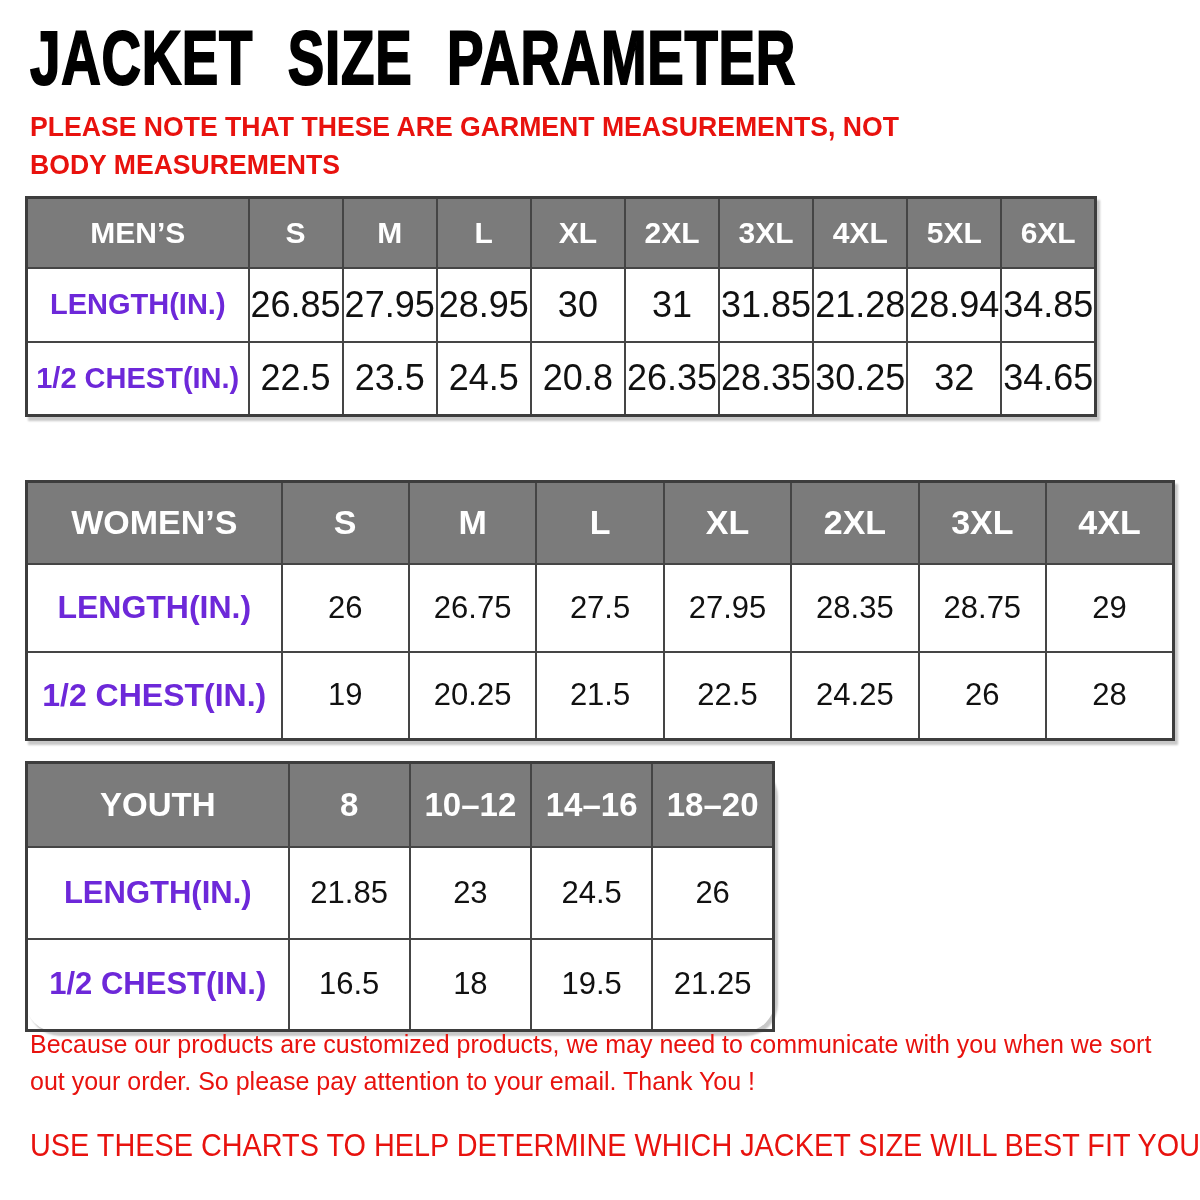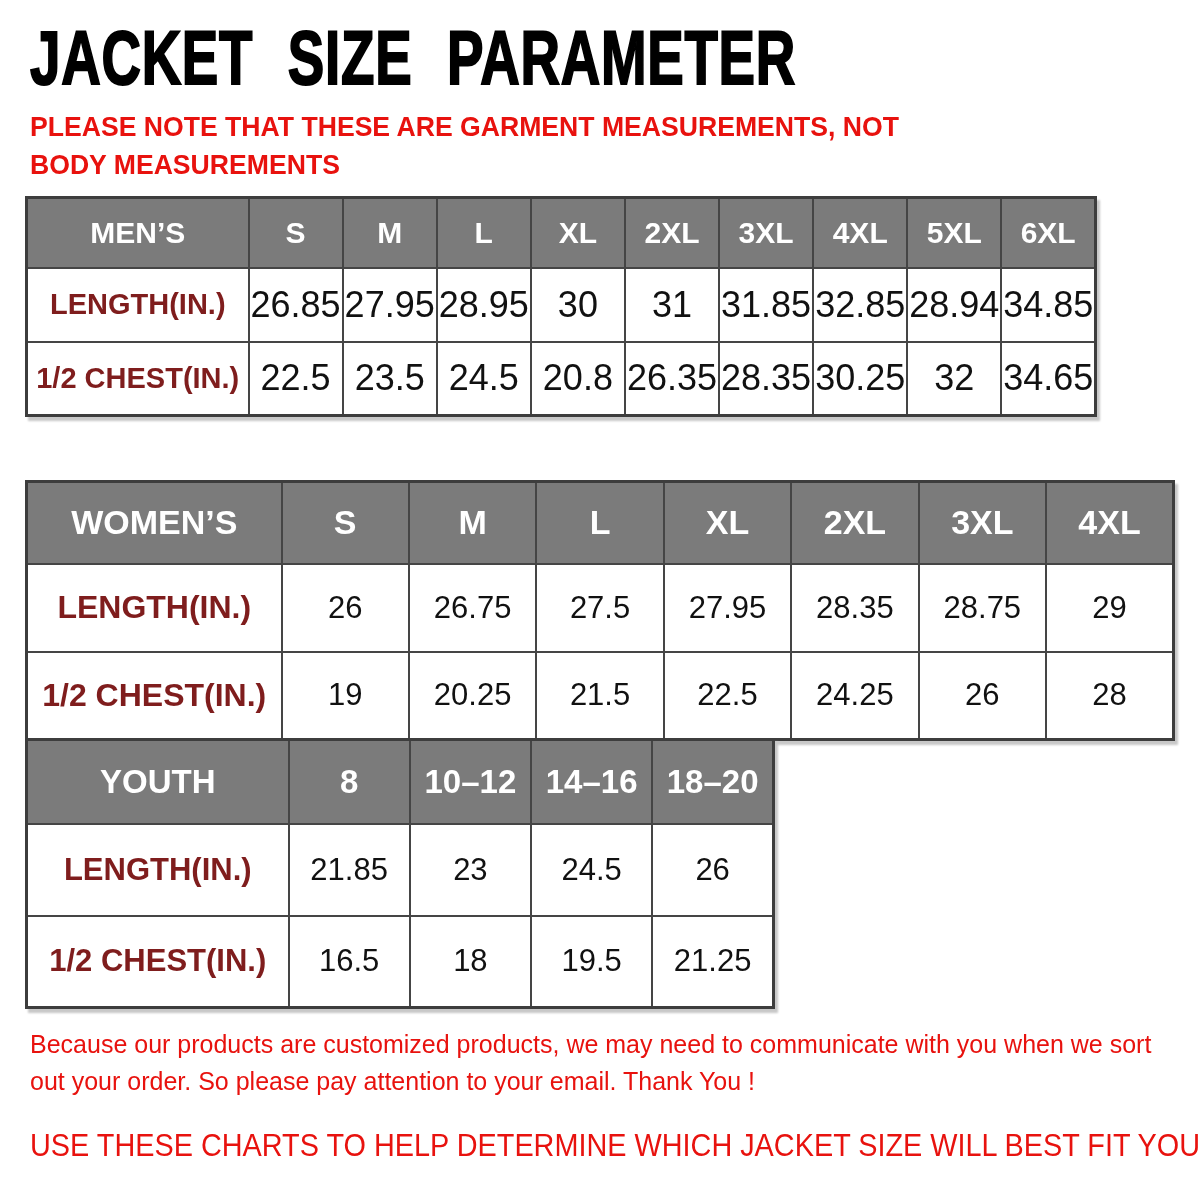--- a/index.html
+++ b/index.html
@@ -42,39 +42,39 @@
   th,td{
     border:2px solid var(--border);
     text-align:center;vertical-align:middle;padding:0;
     color:#111;
   }
   thead th{
     background:var(--header-bg);
     color:var(--header-text);
     font-weight:bold;
   }
-  td.row-label{font-weight:bold;color:#7f1d1d;}
+  td.row-label{font-weight:bold;color:#6d28d9;}
 
   #mens-table{left:25px;top:196px;width:1072px;}
   #mens-table col.c-label{width:222px;}
   #mens-table thead tr{height:70px;}
   #mens-table tbody tr{height:74px;}
   #mens-table thead th{font-size:30px;}
   #mens-table td{font-size:36px;}
   #mens-table td.row-label{font-size:29px;}
 
   #womens-table{left:25px;top:448px;width:1150px;margin-top:32px;}
   #womens-table col.c-label{width:255px;}
   #womens-table thead tr{height:82px;}
   #womens-table tbody tr{height:88px;}
   #womens-table thead th{font-size:34px;}
   #womens-table td{font-size:31px;}
   #womens-table td.row-label{font-size:32px;}
 
-  #youth-table{left:25px;top:738px;width:750px;}
+  #youth-table{left:25px;top:761px;width:750px;border-radius:32px;}
   #youth-table col.c-label{width:262px;}
   #youth-table thead tr{height:84px;}
   #youth-table tbody tr{height:92px;}
   #youth-table thead th{font-size:33px;}
   #youth-table td{font-size:31px;}
   #youth-table td.row-label{font-size:31px;}
 
   .footer-note{
     position:absolute;left:30px;top:1026px;width:1160px;
     color:var(--accent-red);
@@ -115,21 +115,21 @@
     </thead>
     <tbody>
       <tr>
         <td class="row-label">LENGTH(IN.)</td>
         <td>26.85</td>
         <td>27.95</td>
         <td>28.95</td>
         <td>30</td>
         <td>31</td>
         <td>31.85</td>
-        <td>32.85</td>
+        <td>21.28</td>
         <td>28.94</td>
         <td>34.85</td>
       </tr>
       <tr>
         <td class="row-label">1/2 CHEST(IN.)</td>
         <td>22.5</td>
         <td>23.5</td>
         <td>24.5</td>
         <td>20.8</td>
         <td>26.35</td>

